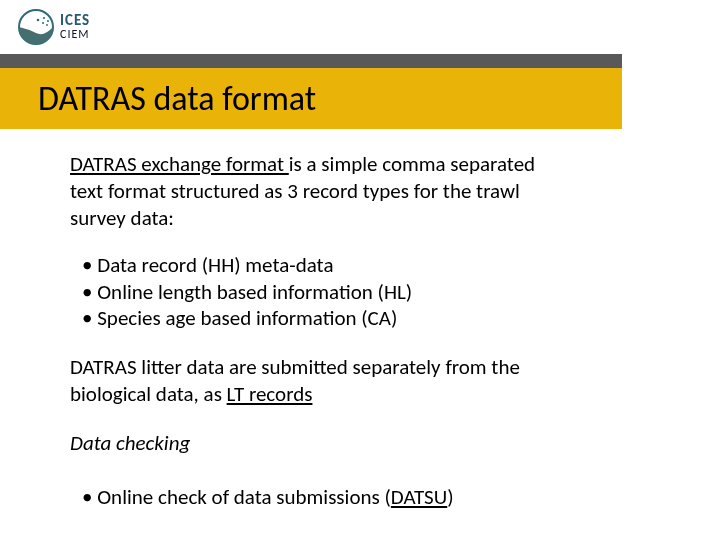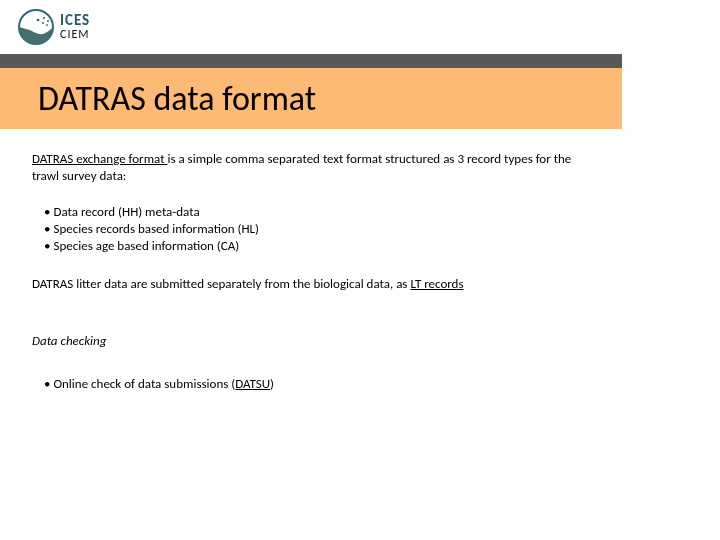--- a/index.html
+++ b/index.html
@@ -4,28 +4,28 @@
 <style>
   * { margin: 0; padding: 0; box-sizing: border-box; }
   html, body { width: 720px; height: 540px; font-family: Calibri, Arial, sans-serif; background: #fff; color: #000; }
   .slide { width: 622px; height: 540px; position: relative; background: #fff; }
   .top-bar { height: 68px; display: flex; align-items: center; padding-left: 18px; border-bottom: 14px solid #595959; }
   .logo { display: flex; align-items: center; }
   .logo-mark { width: 36px; height: 36px; margin-right: 6px; }
   .logo-text { display: flex; flex-direction: column; }
   .logo-text .line1 { font-size: 15px; font-weight: 700; color: #285a6b; letter-spacing: 1px; line-height: 1; }
   .logo-text .line2 { font-size: 12px; font-weight: 400; color: #0f172a; letter-spacing: 1px; line-height: 1.1; }
-  .title-band { background: #fdba74; padding: 10px 0 10px 38px; }
+  .title-band { background: #eab308; padding: 10px 0 10px 38px; }
   .title { font-size: 34px; font-weight: 400; color: #000; }
-  .body { padding: 22px 50px 0 32px; font-size: 13px; line-height: 1.28; }
+  .body { padding: 22px 50px 0 70px; font-size: 21px; line-height: 1.28; }
   .para1 { margin-bottom: 20px; max-width: 610px; }
   .link { text-decoration: underline; }
   .bullets { list-style: none; margin-left: 12px; margin-bottom: 22px; }
   .bullets li::before { content: "• "; }
-  .para2 { margin-bottom: 40px; }
+  .para2 { margin-bottom: 22px; }
   .subhead { margin-bottom: 0; font-style: italic; }
   .bullets2 { list-style: none; margin-left: 12px; margin-top: 27px; }
   .bullets2 li::before { content: "• "; }
 </style>
 </head>
 <body>
 
 <div class="slide">
 
   <div class="top-bar">
@@ -50,21 +50,21 @@
     <h1 class="title">DATRAS data format</h1>
   </div>
 
   <div class="body">
     <p class="para1">
       <span class="link">DATRAS exchange format </span><span>is a simple comma separated text format structured as 3 record types for the trawl survey data:</span>
     </p>
 
     <ul class="bullets">
       <li>Data record (HH) meta-data</li>
-      <li>Species records based information (HL)</li>
+      <li>Online length based information (HL)</li>
       <li>Species age based information (CA)</li>
     </ul>
 
     <p class="para2">
       <span>DATRAS litter data are submitted separately from the biological data, as </span><span class="link">LT records</span>
     </p>
 
     <p class="subhead">Data checking</p>
     <ul class="bullets2">
       <li>

